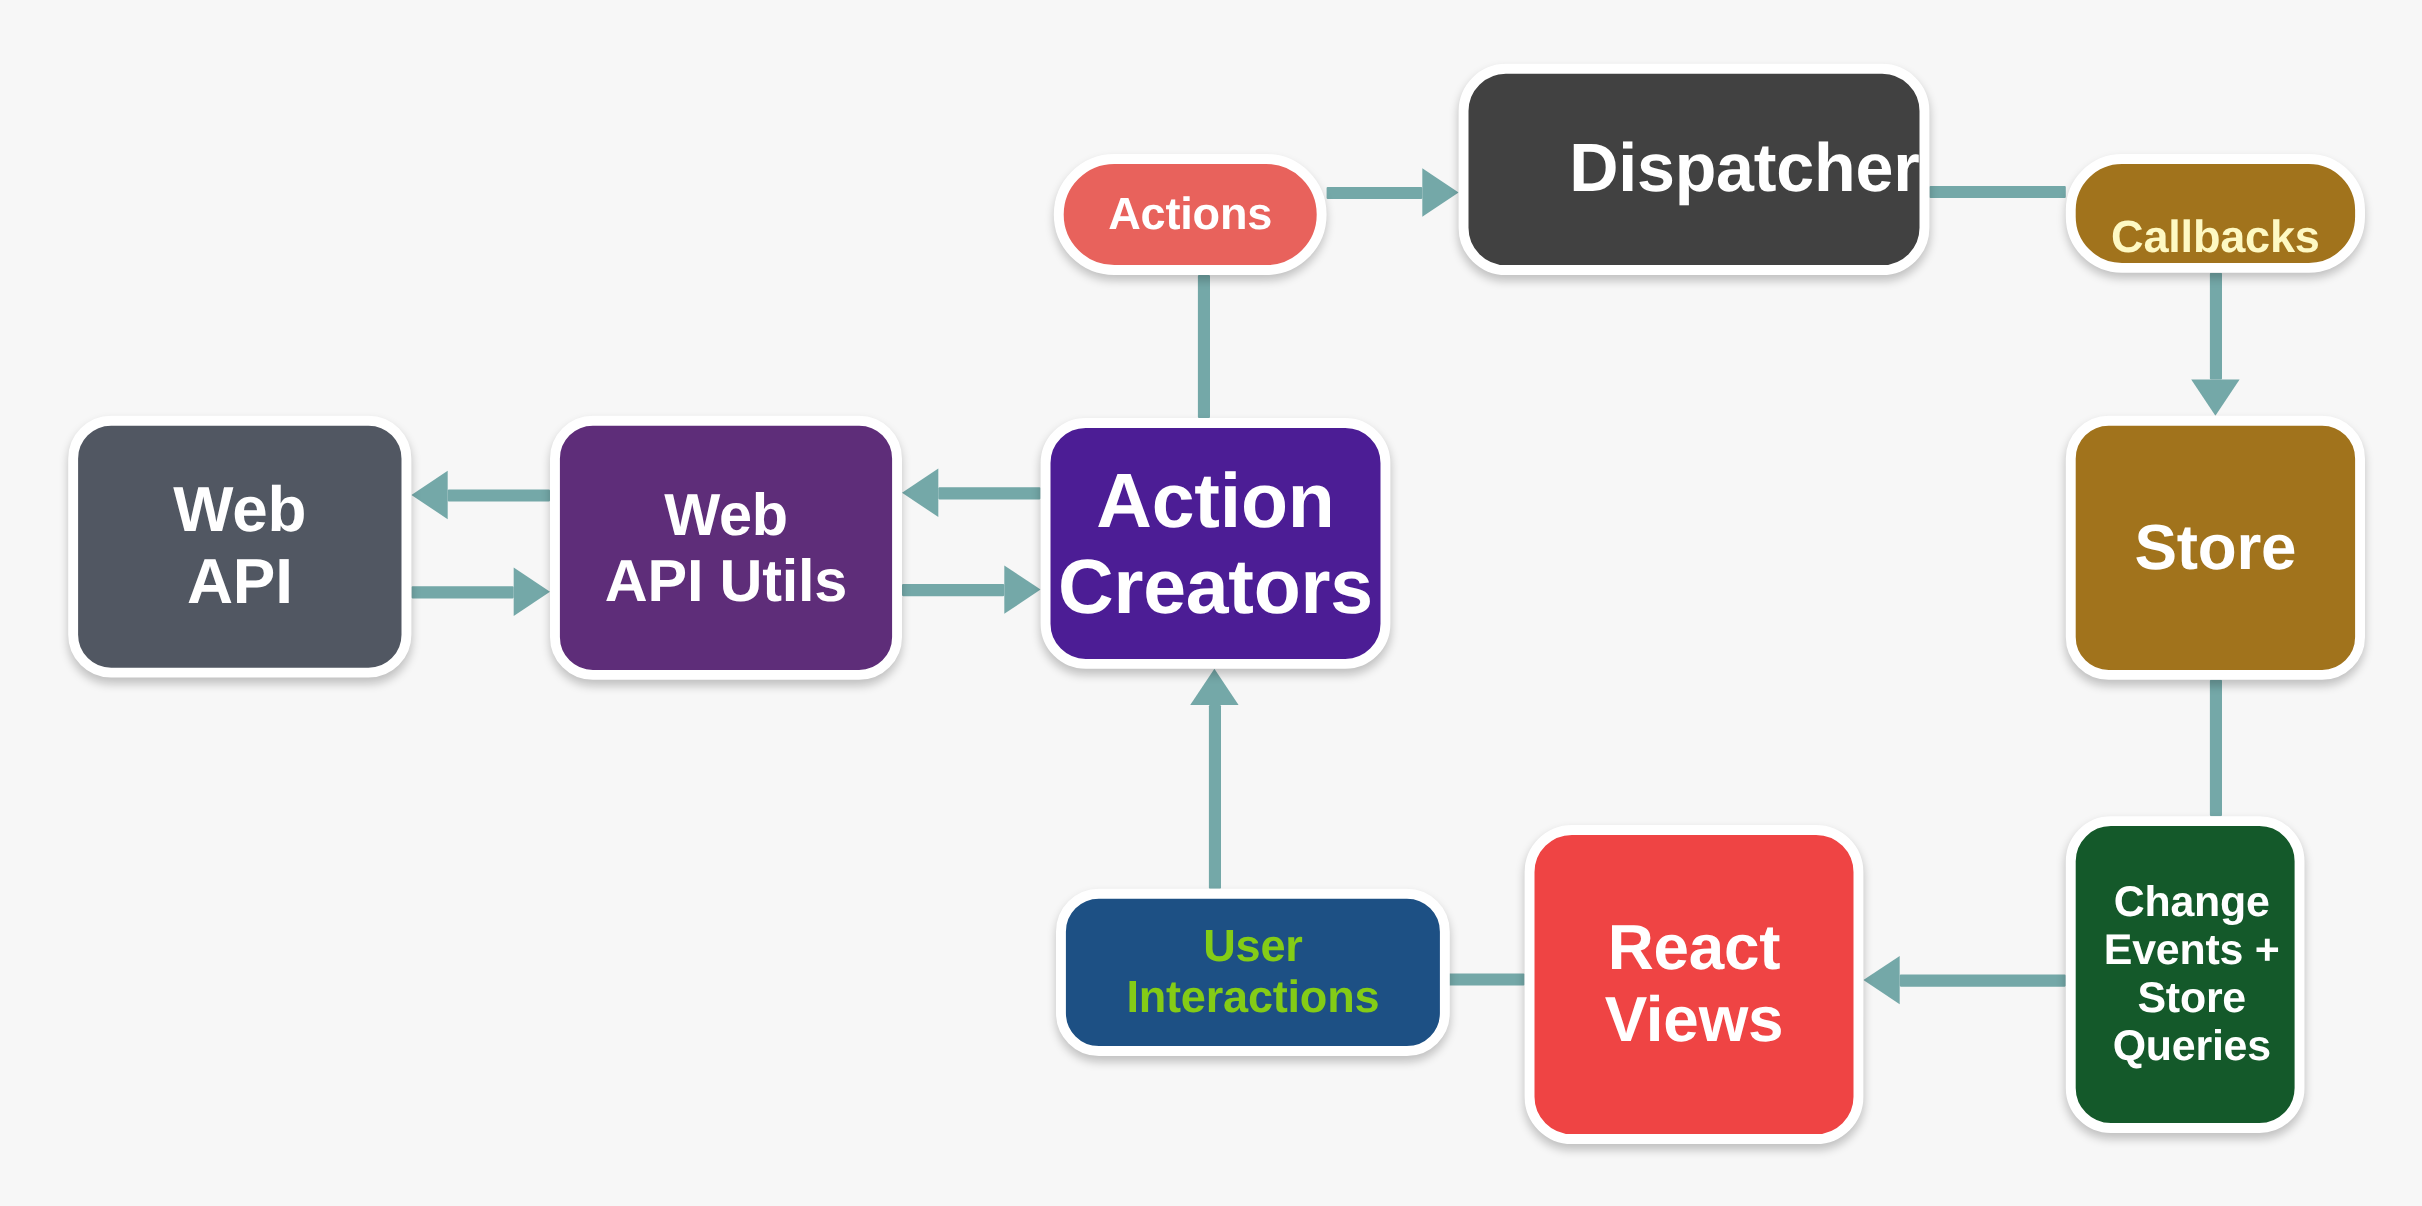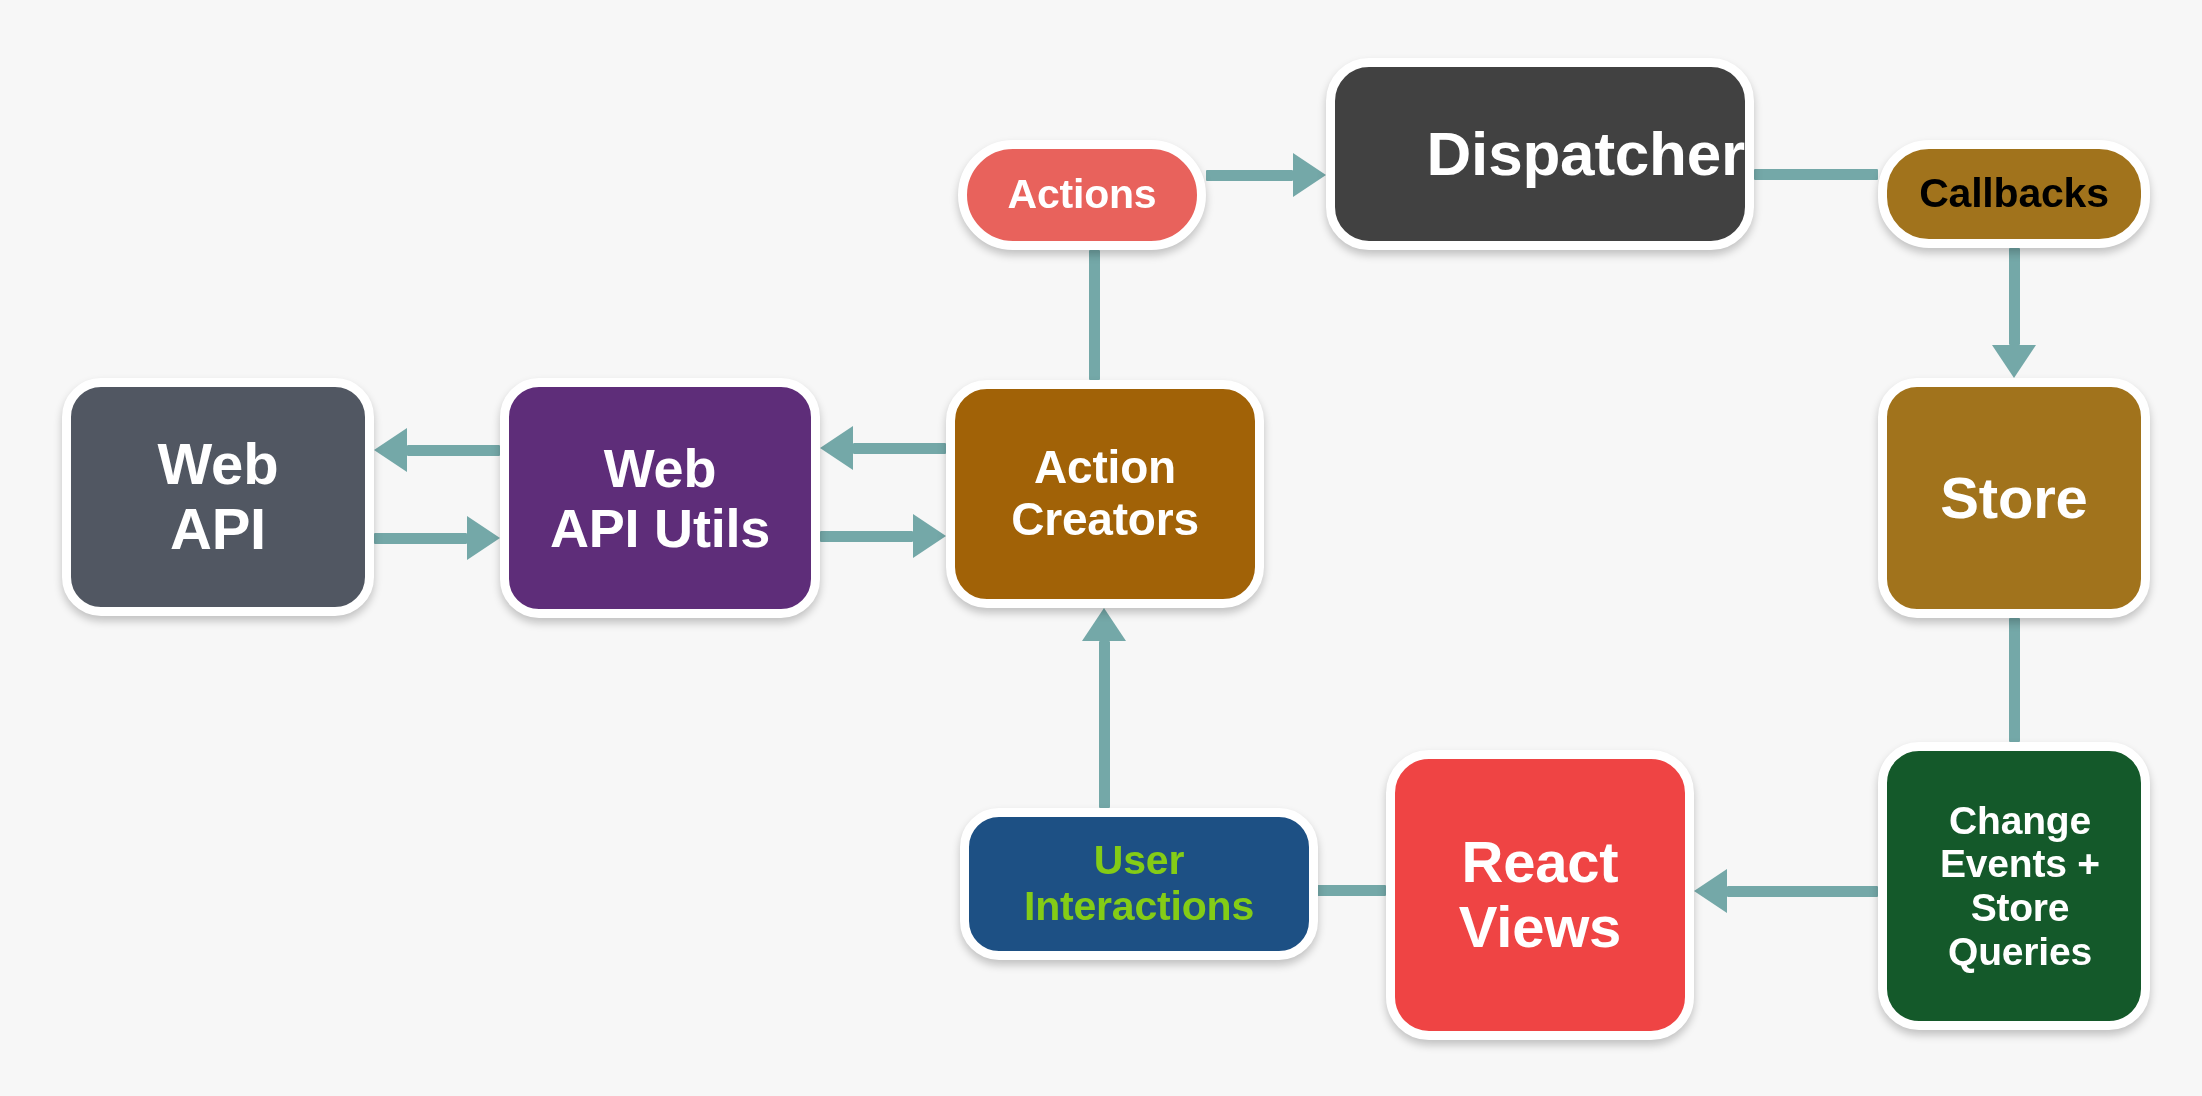--- a/index.html
+++ b/index.html
@@ -135,46 +135,46 @@
     </div>
 
   <div class="node" id="node-actions" style="left: 958px; top: 140px; width: 248px; height: 110px; background: rgb(232, 98, 92); color: rgb(255, 255, 255); font-size: 41px; border-radius: 64px; border-color: rgb(255, 255, 255); align-items: center;">
     <span>Actions</span>
   </div>
 
   <div class="node" id="node-dispatcher" style="left: 1326px; top: 58px; width: 428px; height: 192px; background: rgb(65, 65, 65); color: rgb(255, 255, 255); font-size: 62px; border-radius: 43px; border-color: rgb(255, 255, 255); justify-content: flex-end;">
     <span>Dispatcher</span>
   </div>
 
-  <div class="node" id="node-callbacks" style="left: 1878px; top: 140px; width: 272px; height: 108px; background: rgb(161, 115, 28); color: #000000; font-size: 41px; border-radius: 51px; border-color: rgb(255, 255, 255);">
+  <div class="node" id="node-callbacks" style="left: 1878px; top: 140px; width: 272px; height: 108px; background: rgb(161, 115, 28); color: #fef9c3; font-size: 41px; border-radius: 51px; border-color: rgb(255, 255, 255); align-items: flex-end;">
     <span>Callbacks</span>
   </div>
 
   <div class="node" id="node-store" style="left: 1878px; top: 378px; width: 272px; height: 240px; background: rgb(161, 115, 28); color: rgb(255, 255, 255); font-size: 58px; border-radius: 39px; border-color: rgb(255, 255, 255);">
     <span>Store</span>
   </div>
 
-  <div class="node" id="node-change-events-store-queries" style="left: 1878px; top: 742px; width: 272px; height: 288px; background: rgb(20, 89, 42); color: rgb(255, 255, 255); font-size: 39px; border-radius: 41px; border-color: rgb(255, 255, 255); padding-left: 12px;">
+  <div class="node" id="node-change-events-store-queries" style="left: 1878px; top: 742px; width: 217px; height: 288px; background: rgb(20, 89, 42); color: rgb(255, 255, 255); font-size: 39px; border-radius: 41px; border-color: rgb(255, 255, 255); padding-left: 12px;">
     <span>Change
 Events +
 Store
 Queries</span>
   </div>
 
   <div class="node" id="node-react-views" style="left: 1386px; top: 750px; width: 308px; height: 290px; background: #ef4444; color: rgb(255, 255, 255); font-size: 58px; border-radius: 43px; border-color: rgb(255, 255, 255);">
     <span>React
 Views</span>
   </div>
 
   <div class="node" id="node-user-interactions" style="left: 960px; top: 808px; width: 358px; height: 152px; background: rgb(29, 80, 132); color: #84cc16; font-size: 41px; border-radius: 39px; border-color: rgb(255, 255, 255);">
     <span>User
 Interactions</span>
   </div>
 
-  <div class="node" id="node-action-creators" style="left: 946px; top: 380px; width: 318px; height: 228px; background: #a16207; color: rgb(255, 255, 255); font-size: 46px; border-radius: 41px; border-color: rgb(255, 255, 255);">
+  <div class="node" id="node-action-creators" style="left: 946px; top: 380px; width: 318px; height: 228px; background: #4c1d95; color: rgb(255, 255, 255); font-size: 70px; border-radius: 41px; border-color: rgb(255, 255, 255);">
     <span>Action
 Creators</span>
   </div>
 
   <div class="node" id="node-web-api-utils" style="left: 500px; top: 378px; width: 320px; height: 240px; background: rgb(94, 45, 121); color: rgb(255, 255, 255); font-size: 54px; border-radius: 39px; border-color: rgb(255, 255, 255);">
     <span>Web
 API Utils</span>
   </div>
 
   <div class="node" id="node-web-api" style="left: 62px; top: 378px; width: 312px; height: 238px; background: rgb(81, 87, 98); color: rgb(255, 255, 255); font-size: 58px; border-radius: 39px; border-color: rgb(255, 255, 255);">

